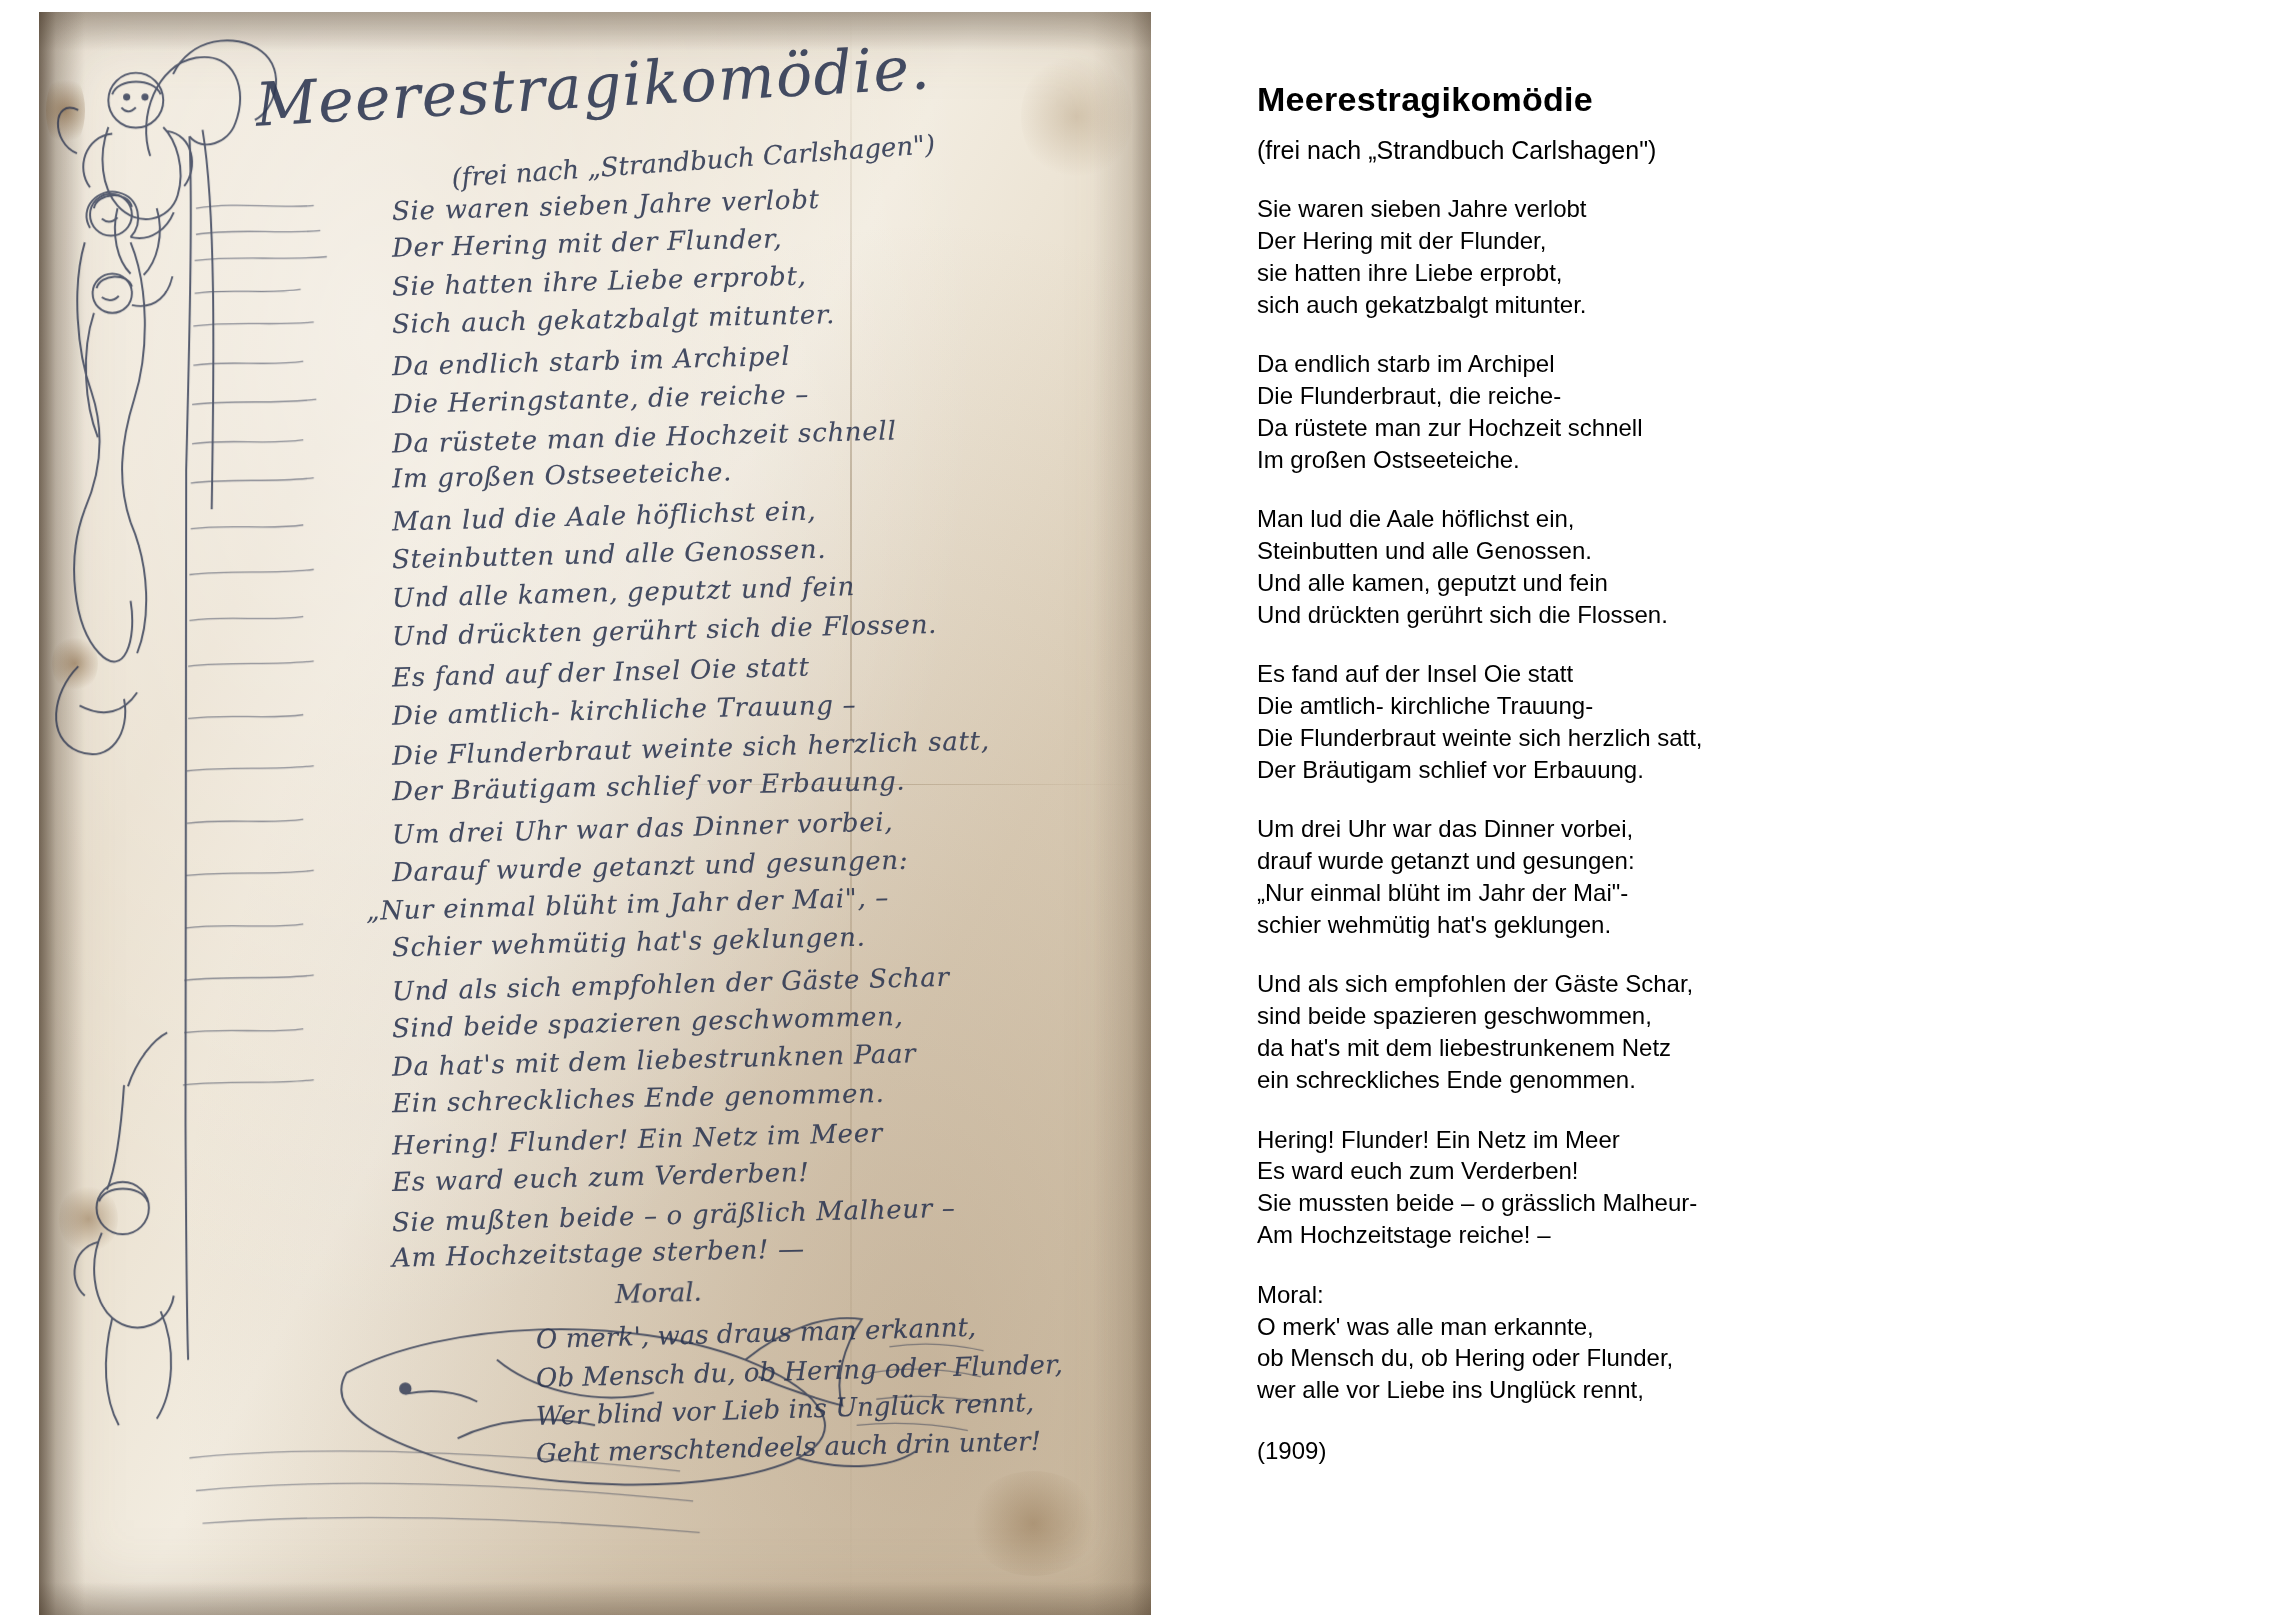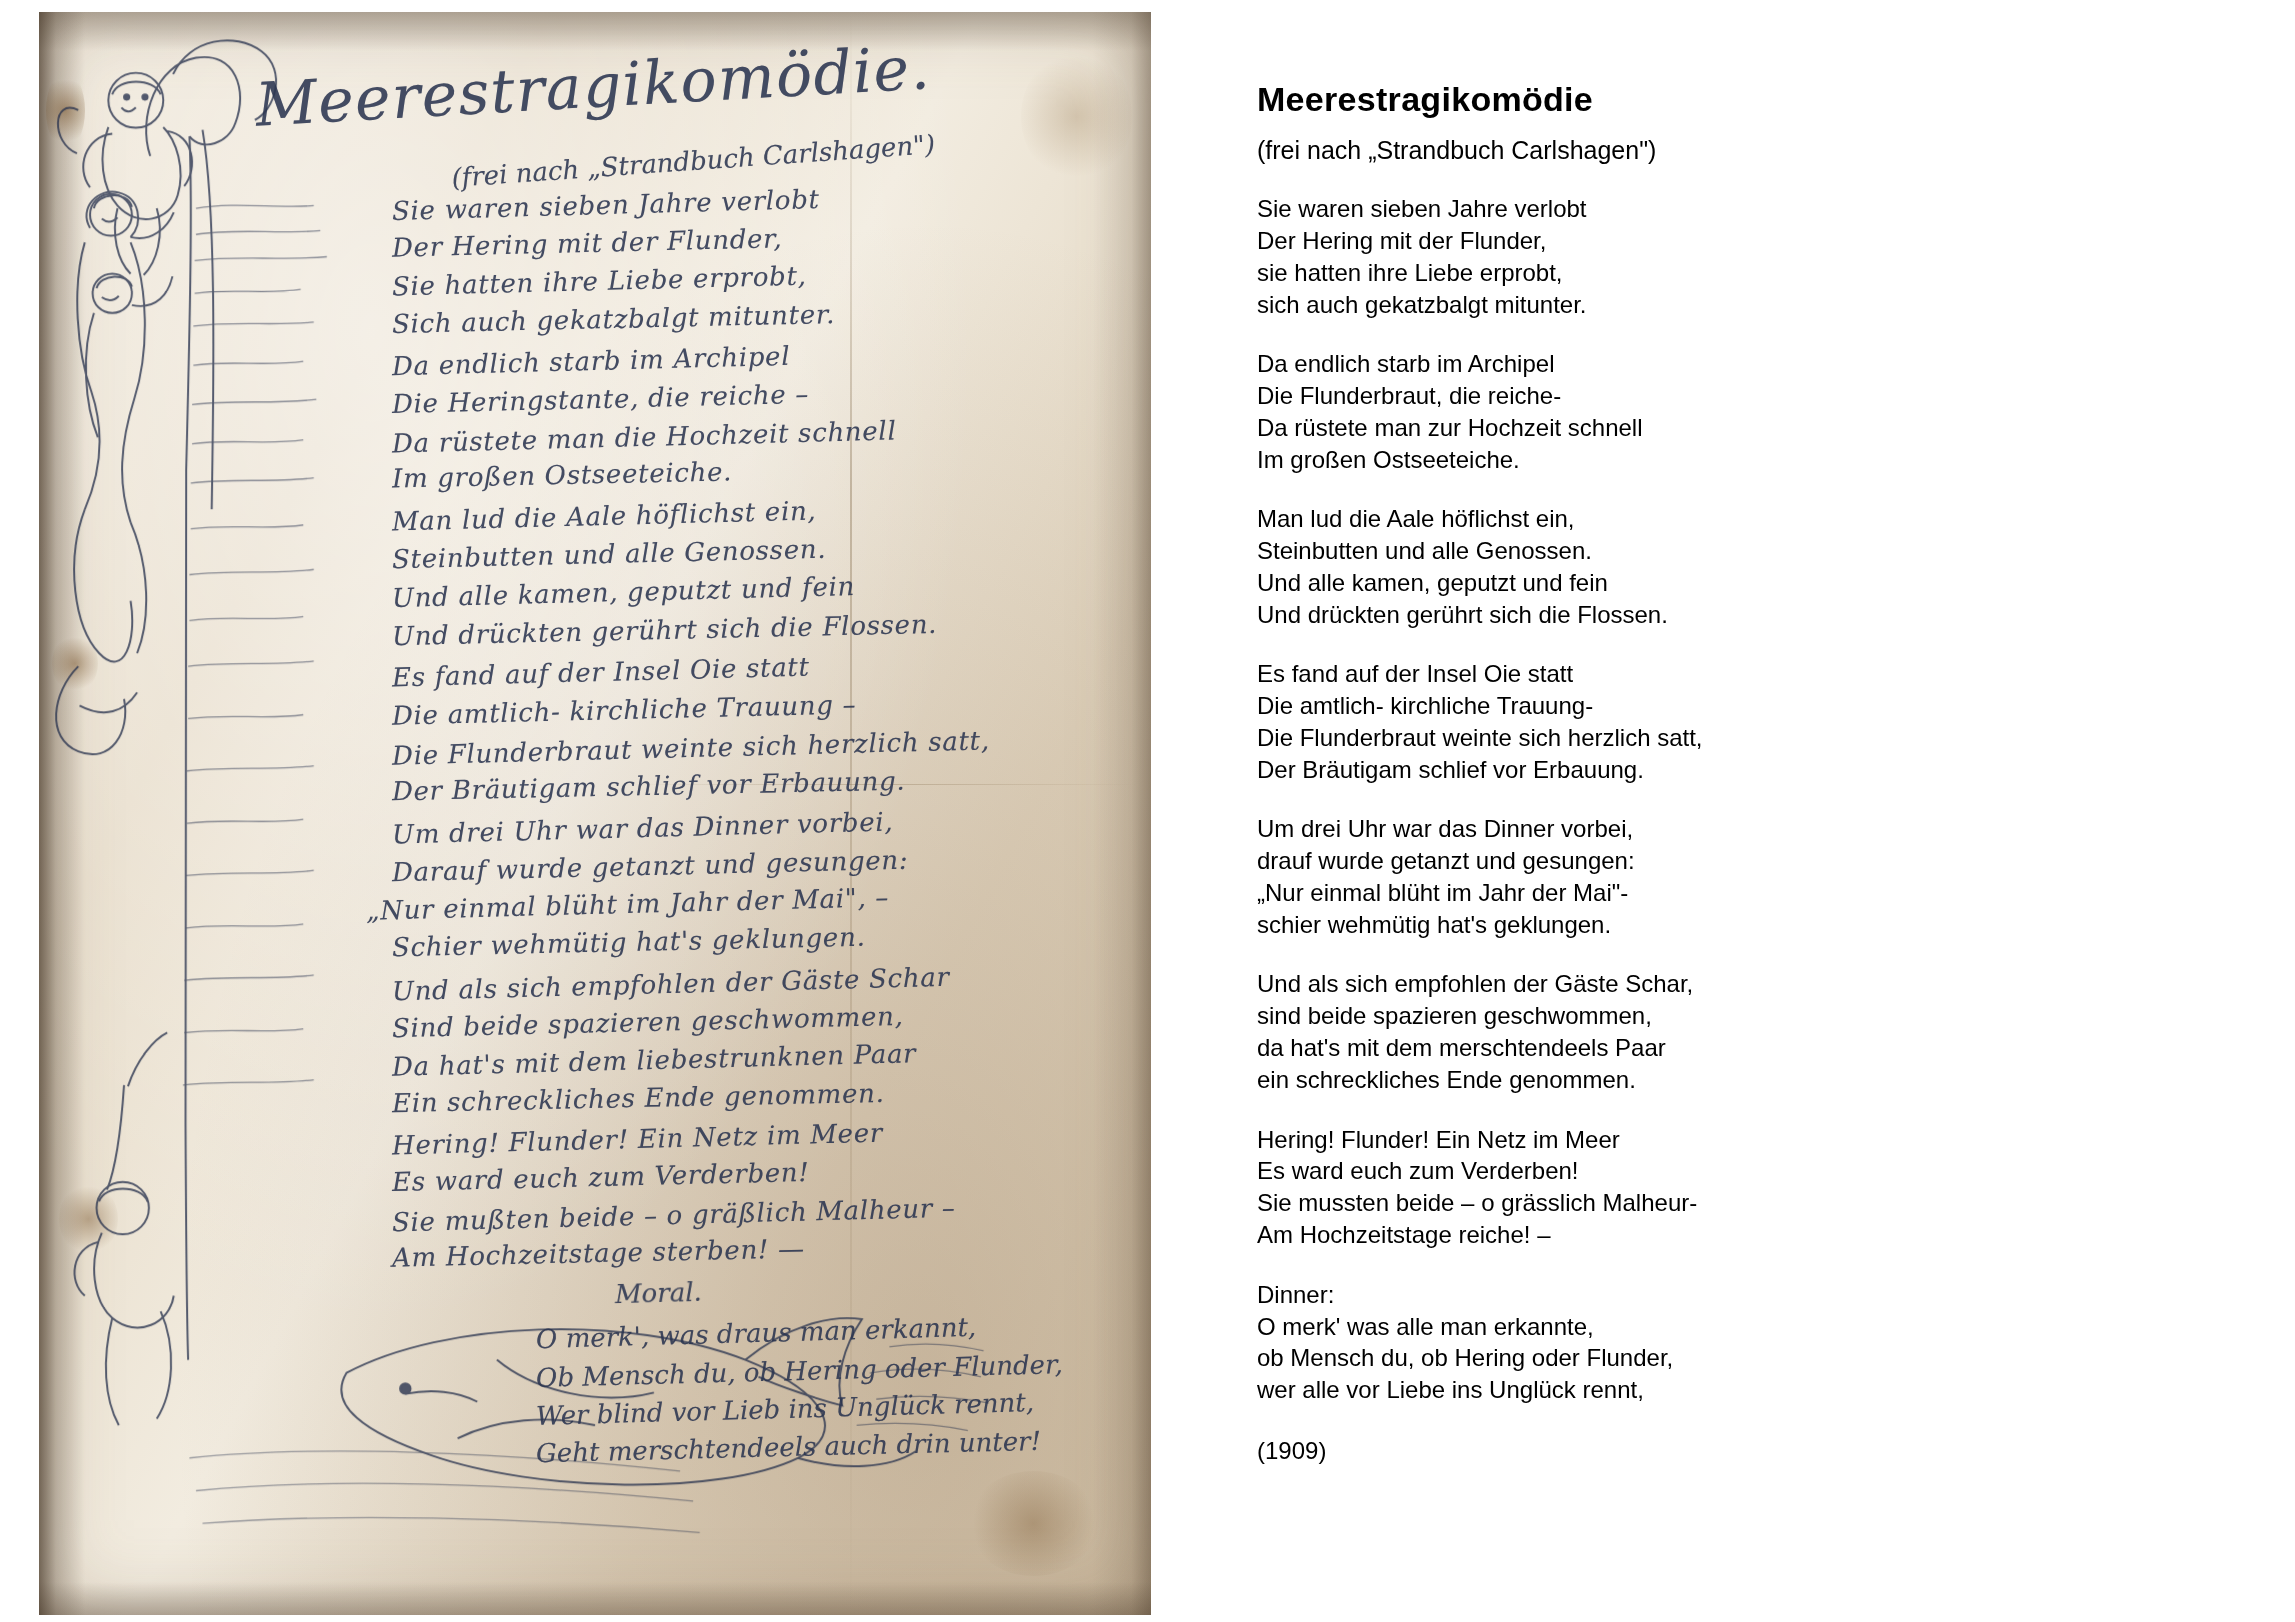--- a/index.html
+++ b/index.html
@@ -338,33 +338,33 @@
     <div class="stanza">
       <div class="vline">Um drei Uhr war das Dinner vorbei,</div>
       <div class="vline">drauf wurde getanzt und gesungen:</div>
       <div class="vline">„Nur einmal blüht im Jahr der Mai"-</div>
       <div class="vline">schier wehmütig hat's geklungen.</div>
     </div>
 
     <div class="stanza">
       <div class="vline">Und als sich empfohlen der Gäste Schar,</div>
       <div class="vline">sind beide spazieren geschwommen,</div>
-      <div class="vline">da hat's mit dem merschtendeels Paar</div>
+      <div class="vline">da hat's mit dem liebestrunkenem Netz</div>
       <div class="vline">ein schreckliches Ende genommen.</div>
     </div>
 
     <div class="stanza">
       <div class="vline">Hering! Flunder! Ein Netz im Meer</div>
       <div class="vline">Es ward euch zum Verderben!</div>
       <div class="vline">Sie mussten beide – o grässlich Malheur-</div>
       <div class="vline">Am Hochzeitstage reiche! –</div>
     </div>
 
     <div class="stanza">
-      <div class="moral-label">Dinner:</div>
+      <div class="moral-label">Moral:</div>
       <div class="vline">O merk' was alle man erkannte,</div>
       <div class="vline">ob Mensch du, ob Hering oder Flunder,</div>
       <div class="vline">wer alle vor Liebe ins Unglück rennt,</div>
     </div>
 
     <div class="signature">
       <div>(1909)</div>
     </div>
 
   </div>

